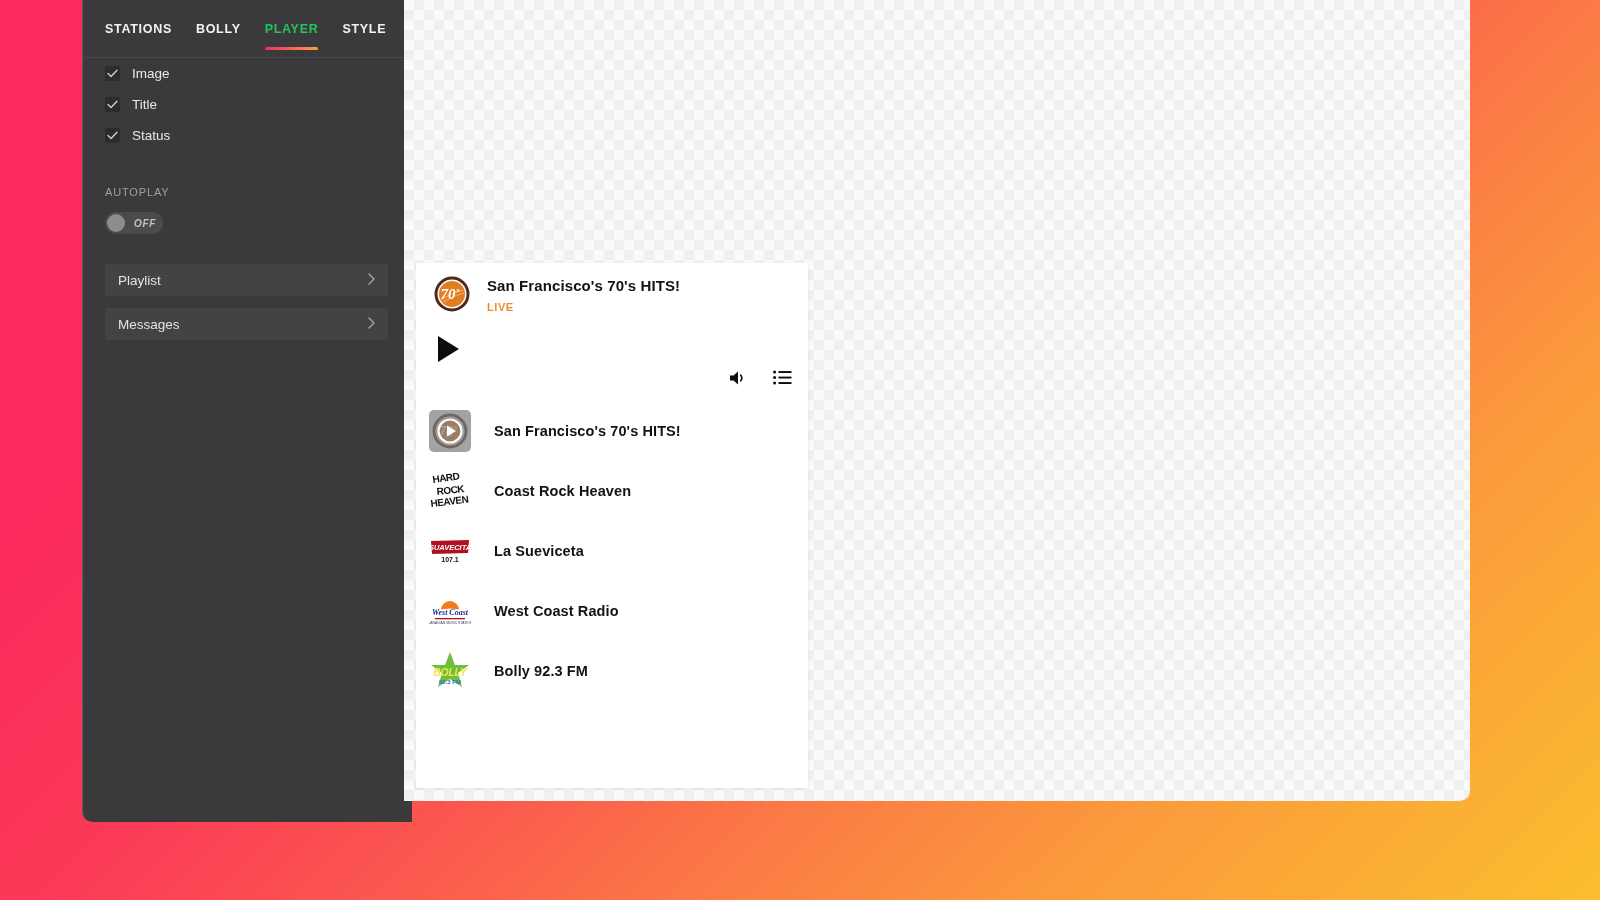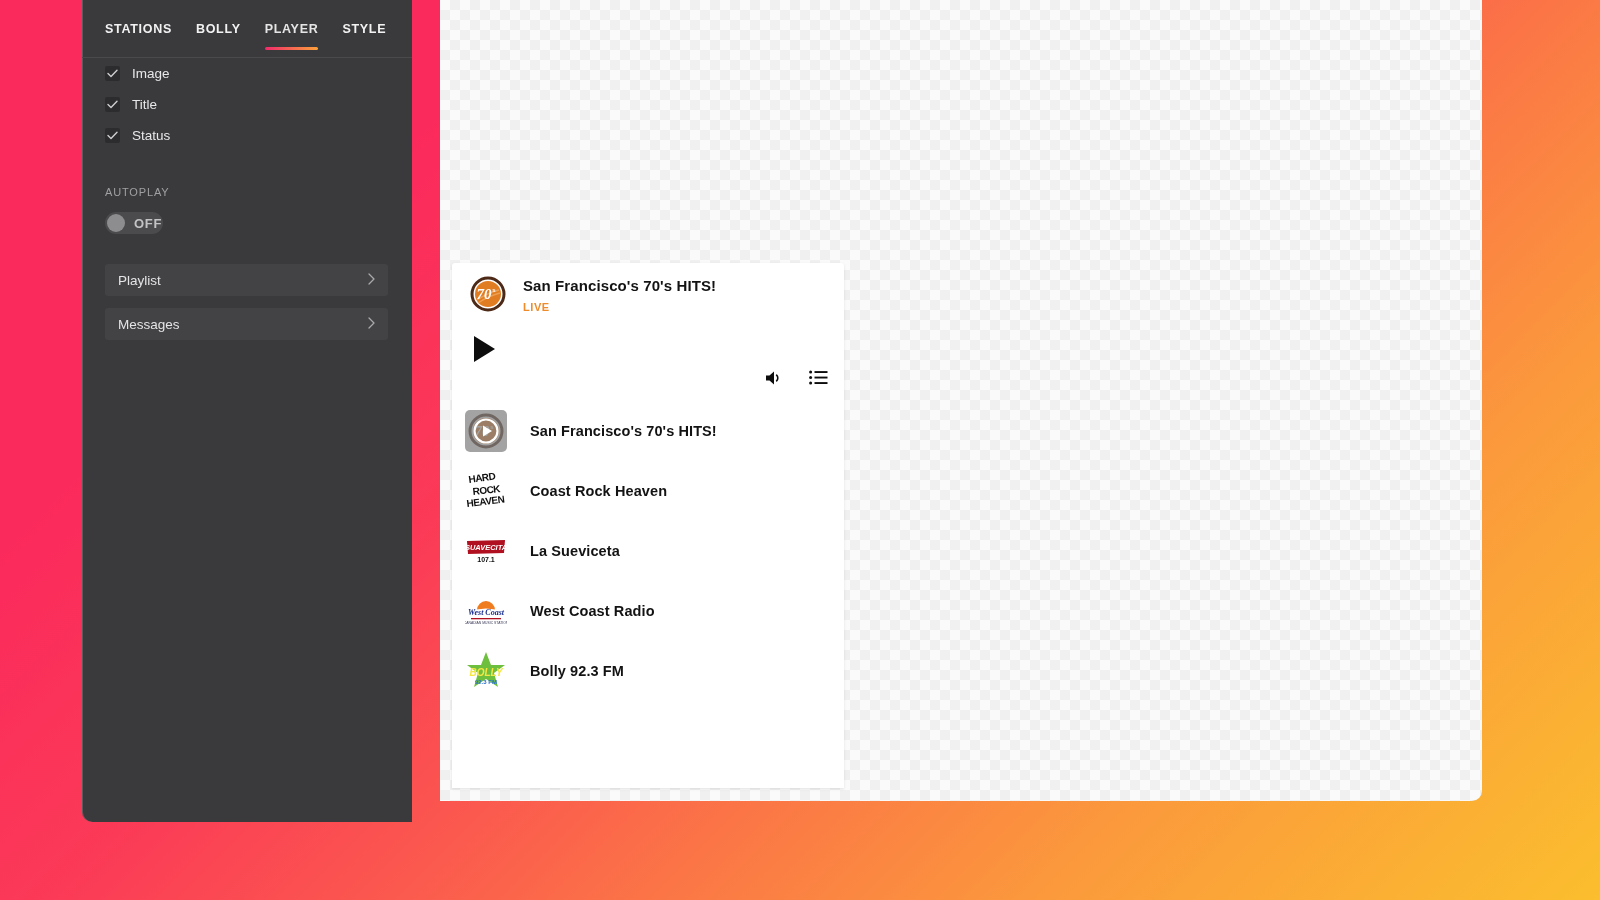--- a/index.html
+++ b/index.html
@@ -29,21 +29,21 @@
     padding: 22px 0 0 23px; gap: 24px;
     height: 58px; box-sizing: border-box;
     border-bottom: 1px solid #4a4a4c;
   }
   .tab {
     position: relative;
     font-size: 12.5px; font-weight: bold; letter-spacing: .7px;
     color: #f2f2f3; padding-bottom: 14px; cursor: pointer;
     white-space: nowrap;
   }
-  .tab.active { color: #e5e5e5; }
+  .tab.active { color: #22c55e; }
   .tab.active::after {
     content: ""; position: absolute; left: 0; right: 0; bottom: 0;
     height: 3px; border-radius: 2px;
     background: linear-gradient(90deg, #ef2a6a, #fba23a);
   }
 
   .section-label {
     color: #a0a0a2; font-size: 11px; letter-spacing: .85px;
     padding: 30px 0 0 23px; text-transform: uppercase;
   }
@@ -70,46 +70,47 @@
   #toggle {
     width: 58px; height: 22px; border-radius: 11px;
     background: #4b4b4d; display: flex; align-items: center;
     cursor: pointer; position: relative;
   }
   #toggle .knob {
     width: 18px; height: 18px; border-radius: 50%;
     background: #8d8d90; margin-left: 2px;
   }
   #toggle .off-text {
-    color: #c3c3c5; font-size: 13px; font-weight: bold;
-    letter-spacing: .7px; margin-left: 9px;
+    color: #c3c3c5; font-size: 10px; font-weight: bold;
+    letter-spacing: .7px; margin-left: 9px; font-style: italic;
   }
 
   .nav-row {
     margin: 0 24px 0 23px; height: 32px;
     background: #434345; border-radius: 3px;
     display: flex; align-items: center; justify-content: space-between;
     padding: 0 13px 0 13px; cursor: pointer;
   }
   #nav-playlist { margin-top: 30px; }
   #nav-messages { margin-top: 12px; }
   .nav-row .nav-text { color: #e4e4e6; font-size: 13.5px; }
   .nav-row .chev { color: #a9a9ac; font-size: 14px; line-height: 1; }
 
   
   #canvas {
-    position: absolute; left: 440px; top: 0; width: 1042px; height: 801px;
+    position: absolute; left: 404px; top: 0; width: 1042px; height: 801px;
     border-bottom-right-radius: 10px;
     background-color: #fafafa;
     background-image:
       linear-gradient(45deg, #f0f0f0 25%, transparent 25%, transparent 75%, #f0f0f0 75%),
       linear-gradient(45deg, #f0f0f0 25%, transparent 25%, transparent 75%, #f0f0f0 75%);
     background-size: 20px 20px;
     background-position: 0 0, 10px 10px;
     overflow: hidden;
+    padding-left: 24px;
   }
 
   
   #player-card {
     position: absolute; left: 12px; top: 263px;
     width: 392px; height: 525px;
     background: #ffffff;
     border-radius: 3px 3px 0 0;
     box-shadow: 0 1px 3px rgba(0,0,0,0.10);
     overflow: hidden;

